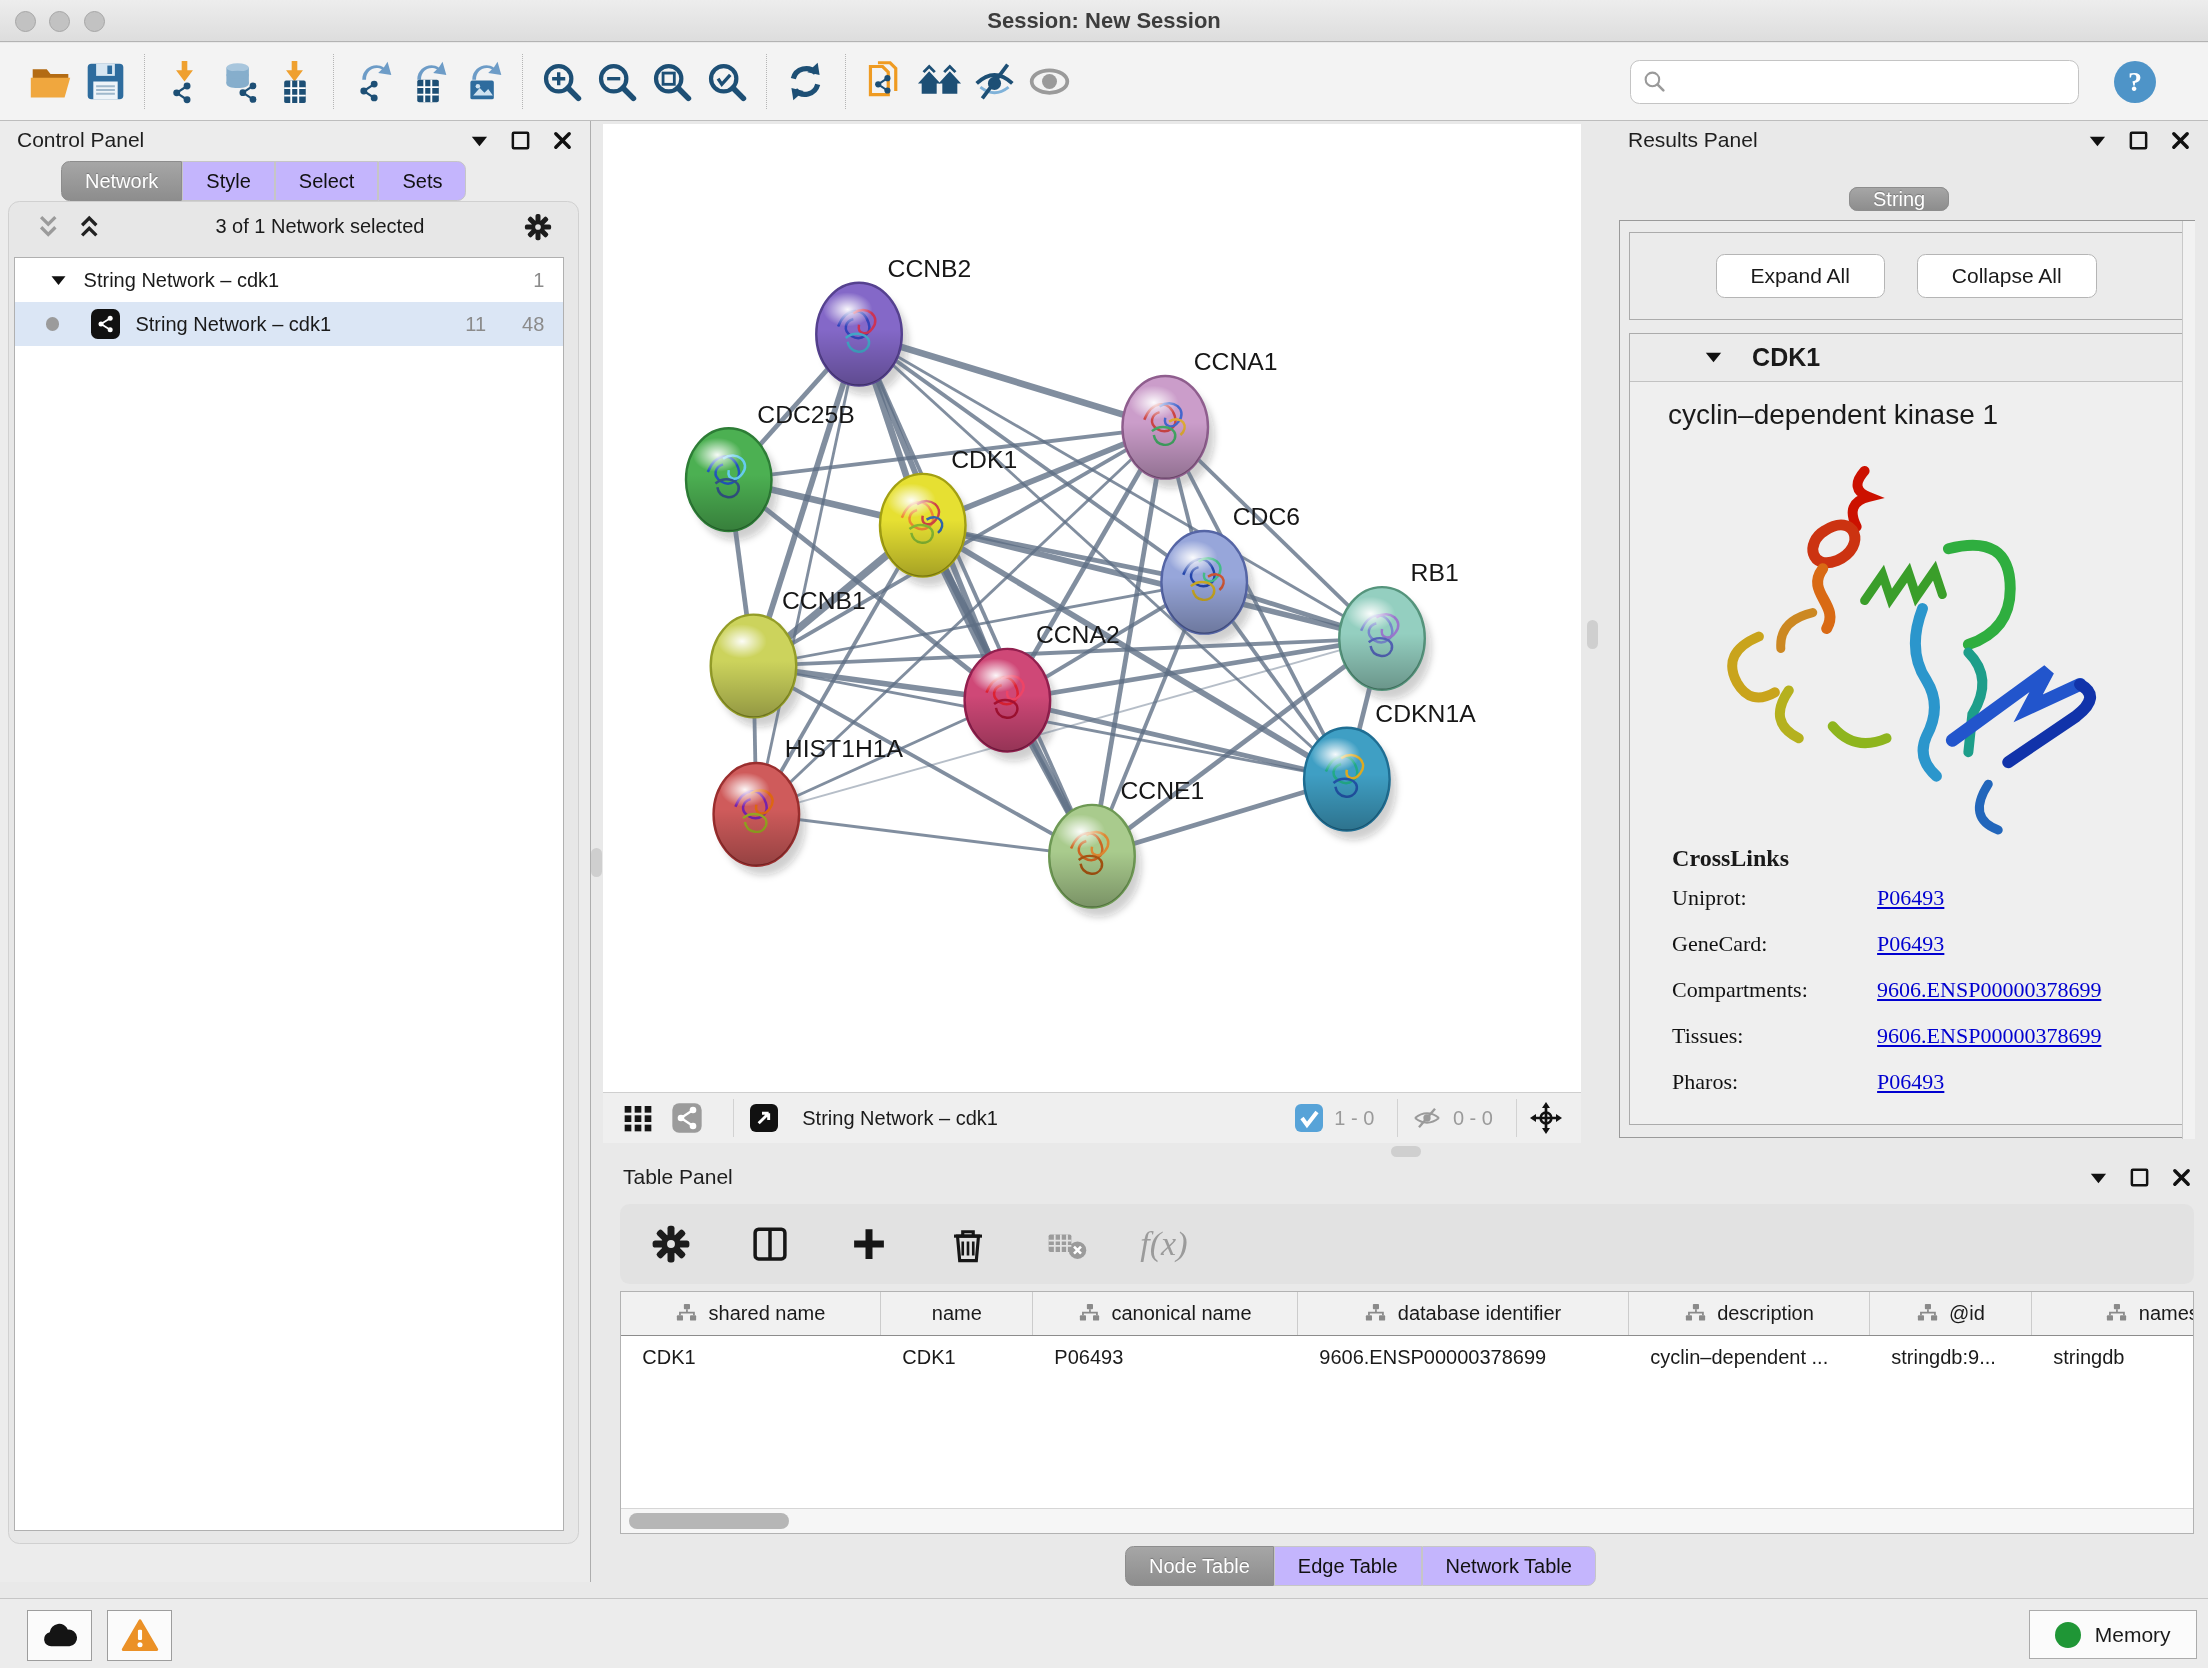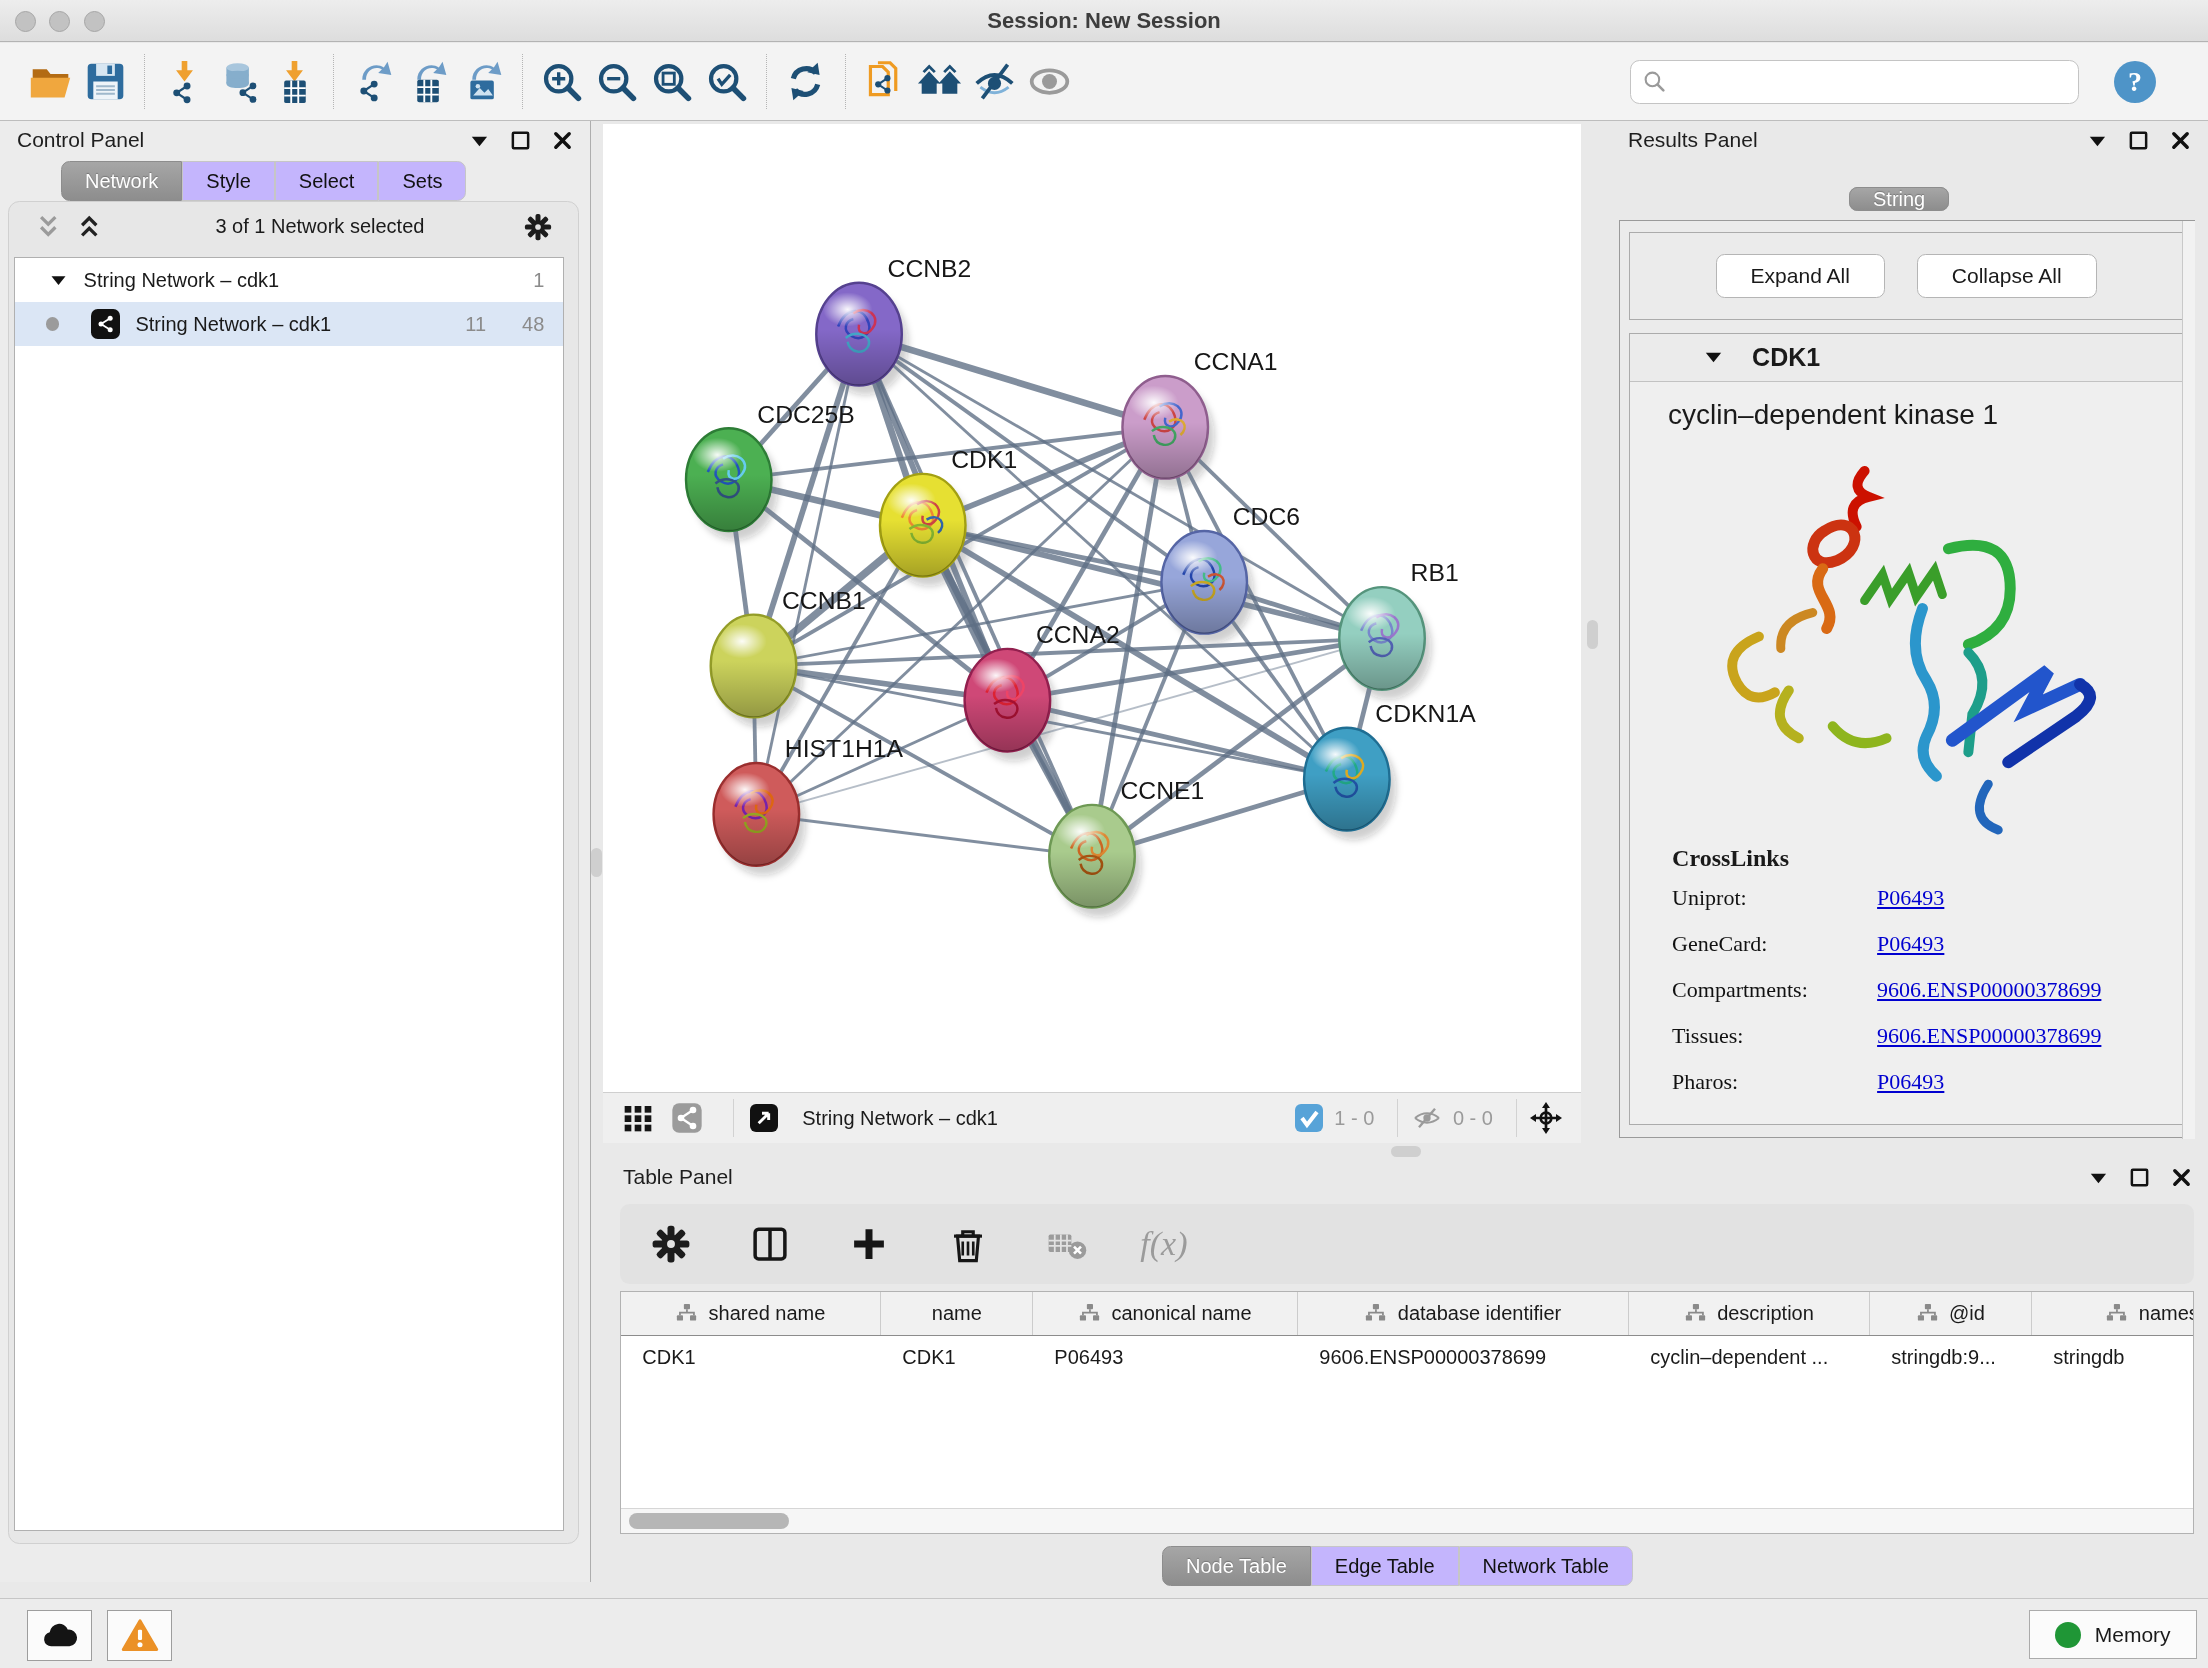--- a/index.html
+++ b/index.html
@@ -27,21 +27,21 @@
   #helpbtn { margin:0 23px 0 28.5px; }
   #helpbtn svg { width:48px; height:48px; }
 
   
   .panel-head { display:flex; align-items:center; height:38px; padding:0 17px; }
   .panel-title { font-size:21px; color:#1e1e1e; }
   .panel-controls { margin-left:auto; display:flex; align-items:center; gap:21px; }
   .panel-controls span { display:inline-flex; }
   .panel-controls svg { width:21px; height:21px; }
 
-  .tabrow { display:flex;margin-left:37px; }
+  .tabrow { display:flex; }
   .tab { height:40px; line-height:38px; padding:0 23px; background:#c4b5fd; border:1px solid #c6c6c6;
     font-size:20px; color:#111; text-align:center; }
   .tab:first-child { border-radius:8.6px 0 0 8.6px; }
   .tab:last-child { border-radius:0 8.6px 8.6px 0; }
   .tab.only { border-radius:8.6px; }
   .tab.active { background:linear-gradient(#a6a6a6,#8d8d8d); color:#ffffff; border-color:#8d8d8d;
     text-shadow:0 -1px 1px rgba(0,0,0,.25); }
 
   
   #control-panel { position:absolute; left:0; top:121px; width:591px; height:1461px;

